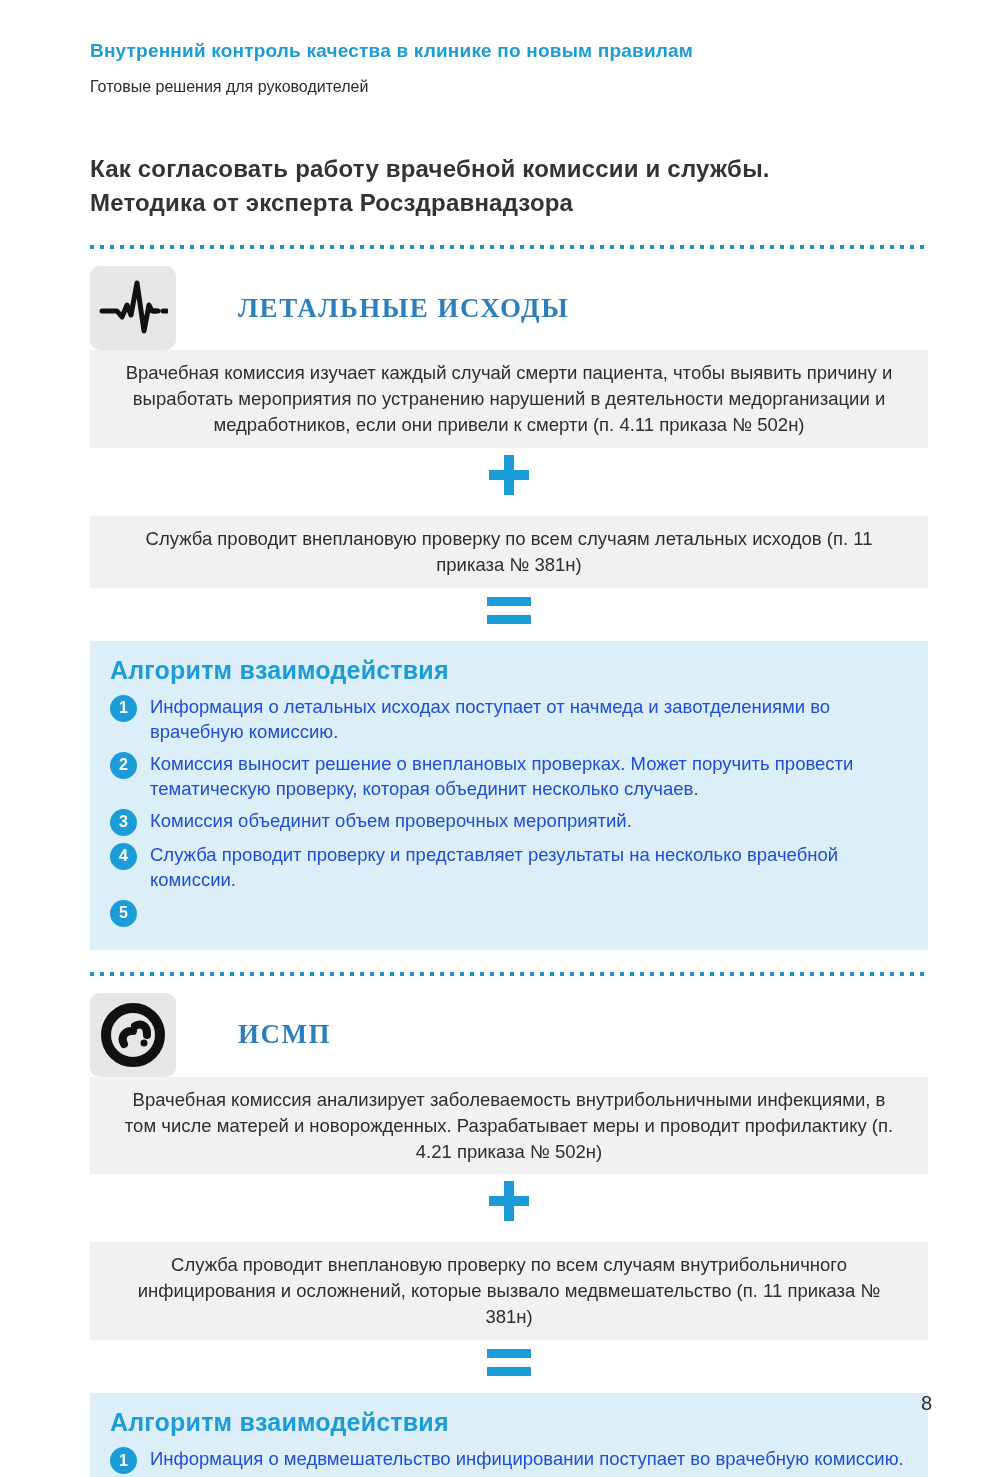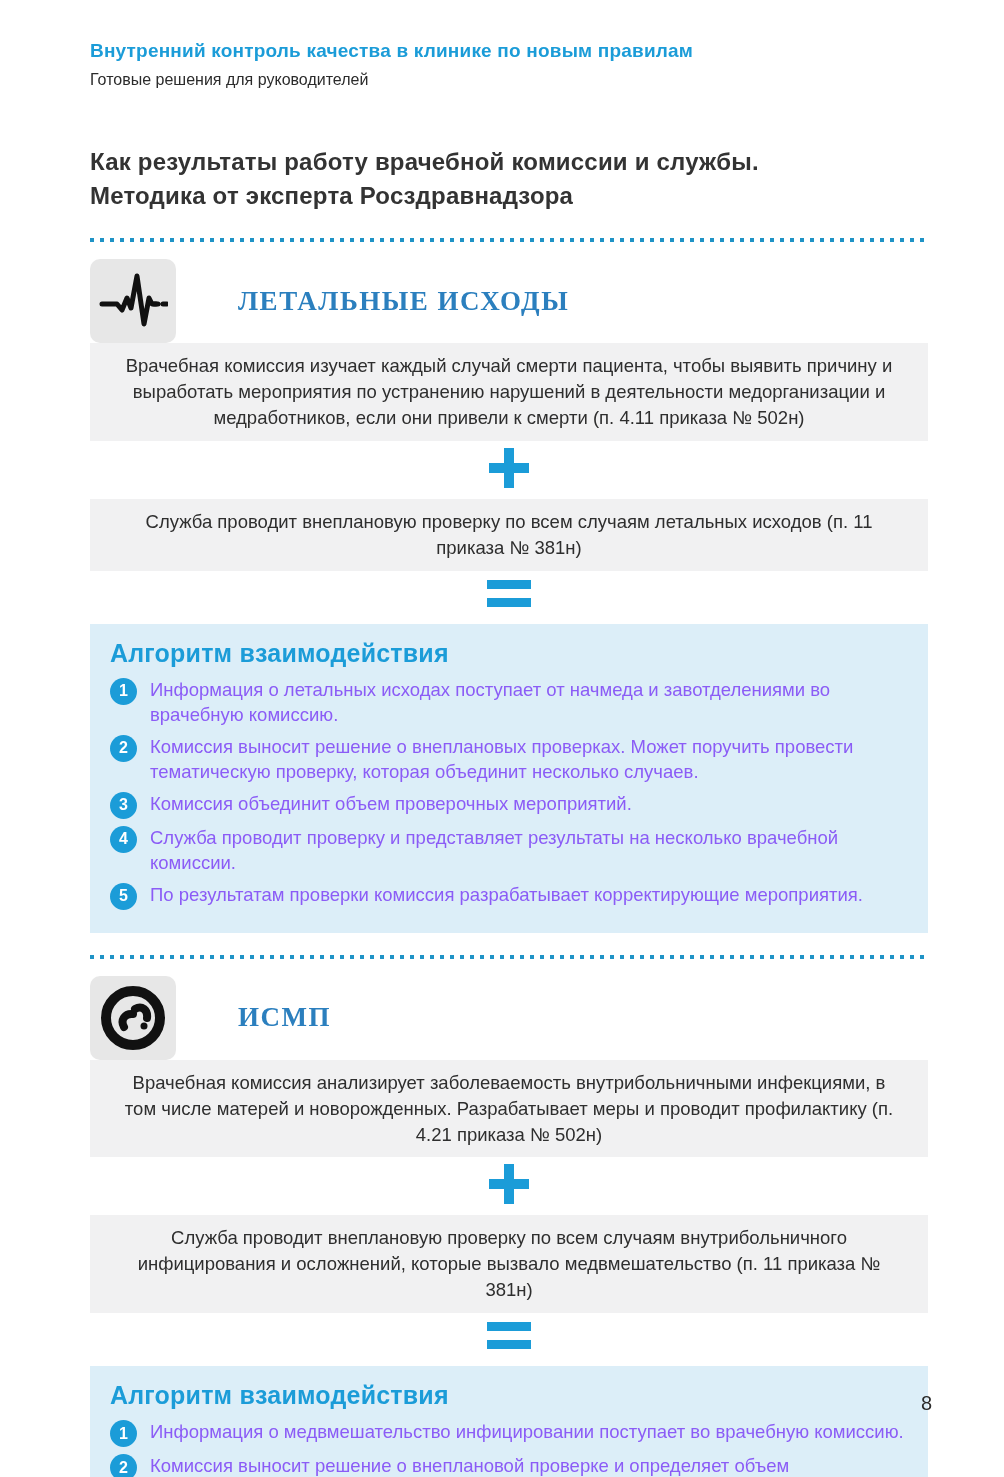--- a/index.html
+++ b/index.html
@@ -9,71 +9,71 @@
     --gray-block:#F1F1F2;
     --blue-block:#DCEEF8;
     --text:#303030;
   }
   *{margin:0;padding:0;box-sizing:border-box;}
   body{background:#fff;font-family:"Liberation Sans",sans-serif;color:var(--text);}
   .page{position:relative;width:1004px;height:1477px;background:#fff;overflow:hidden;margin:0 auto;}
   .content{padding:40px 76px 0 90px;}
 
   .header-title{color:var(--accent);font-size:19px;font-weight:bold;letter-spacing:.2px;}
-  .header-subtitle{font-size:16px;margin-top:9px;color:#2b2b2b;}
+  .header-subtitle{font-size:16px;margin-top:16px;color:#2b2b2b;}
 
   .article-title{margin-top:56px;font-size:24px;font-weight:bold;color:#333;line-height:1.4;letter-spacing:.2px;}
 
   .dotted-sep{height:4px;margin-top:26px;
     background-image:repeating-linear-gradient(to right,var(--dotted) 0 4px,transparent 4px 10px);}
 
   .section-head{display:flex;align-items:center;margin-top:17px;}
   .icon-tile{width:86px;height:84px;background:#e7e7e7;border-radius:10px;
     display:flex;align-items:center;justify-content:center;flex-shrink:0;}
   .section-heading{font-family:"Liberation Serif",serif;font-weight:bold;font-size:27px;
     color:var(--serif-blue);letter-spacing:1.5px;margin-left:62px;text-align:center;}
 
   .text-block{background:var(--gray-block);text-align:center;font-size:18.5px;line-height:1.4;
     padding:10px 26px;color:#2e2e2e;}
-  .text-block.second{margin-top:4px;}
+  .text-block.second{margin-top:14px;}
 
   .op-wrap{display:flex;justify-content:center;}
   .op-plus{position:relative;width:40px;height:40px;margin:7px 0;}
   .op-plus::before{content:"";position:absolute;left:0;top:15px;width:40px;height:10px;background:var(--accent);}
   .op-plus::after{content:"";position:absolute;left:15px;top:0;width:10px;height:40px;background:var(--accent);}
   .op-equals{position:relative;width:44px;height:27px;margin:9px 0;}
   .op-equals::before{content:"";position:absolute;left:0;top:0;width:44px;height:9px;background:var(--accent);}
   .op-equals::after{content:"";position:absolute;left:0;bottom:0;width:44px;height:9px;background:var(--accent);}
 
   .algo-box{background:var(--blue-block);padding:15px 22px 17px 20px;margin-top:8px;}
   .algo-title{color:var(--accent);font-weight:bold;font-size:25px;letter-spacing:.2px;}
   .algo-steps{margin-top:9px;}
   .algo-step{display:flex;align-items:flex-start;margin:6px 0;}
   .step-badge{width:27px;height:27px;border-radius:50%;background:var(--accent);color:#fff;
     font-weight:bold;font-size:16px;display:flex;align-items:center;justify-content:center;
     flex-shrink:0;margin-right:13px;margin-top:1px;}
-  .step-text{font-size:18.5px;line-height:1.38;color:#8b5cf6;}
+  .step-text{font-size:18.5px;line-height:1.38;color:#1d4ed8;}
 
   .section .dotted-sep.end{margin-top:22px;}
 
   .page-number{position:absolute;right:72px;bottom:62px;font-size:20px;color:#2b2b2b;}
 
   svg{display:block;}
 </style>
 </head>
 <body>
 
 <div class="page">
   <div class="content">
 
     <div class="header-title">Внутренний контроль качества в клинике по новым правилам</div>
     <div class="header-subtitle">Готовые решения для руководителей</div>
 
     <div class="article-title">
-      <div>Как результаты работу врачебной комиссии и службы.</div>
+      <div>Как согласовать работу врачебной комиссии и службы.</div>
       <div>Методика от эксперта Росздравнадзора</div>
     </div>
 
     <div class="dotted-sep"></div>
 
     <div id="sections-host">
   <div class="section">
 
     <div class="section-head">
       <div class="icon-tile">
@@ -115,21 +115,20 @@
               <div class="algo-step">
           <div class="step-badge">3</div>
           <div class="step-text">Комиссия объединит объем проверочных мероприятий.</div>
         </div>
               <div class="algo-step">
           <div class="step-badge">4</div>
           <div class="step-text">Служба проводит проверку и представляет результаты на несколько врачебной комиссии.</div>
         </div>
               <div class="algo-step">
           <div class="step-badge">5</div>
-          <div class="step-text">По результатам проверки комиссия разрабатывает корректирующие мероприятия.</div>
         </div>
             </div>
     </div>
 
     <div class="dotted-sep end"></div>
   </div>
 
   <div class="section">
 
     <div class="section-head">

